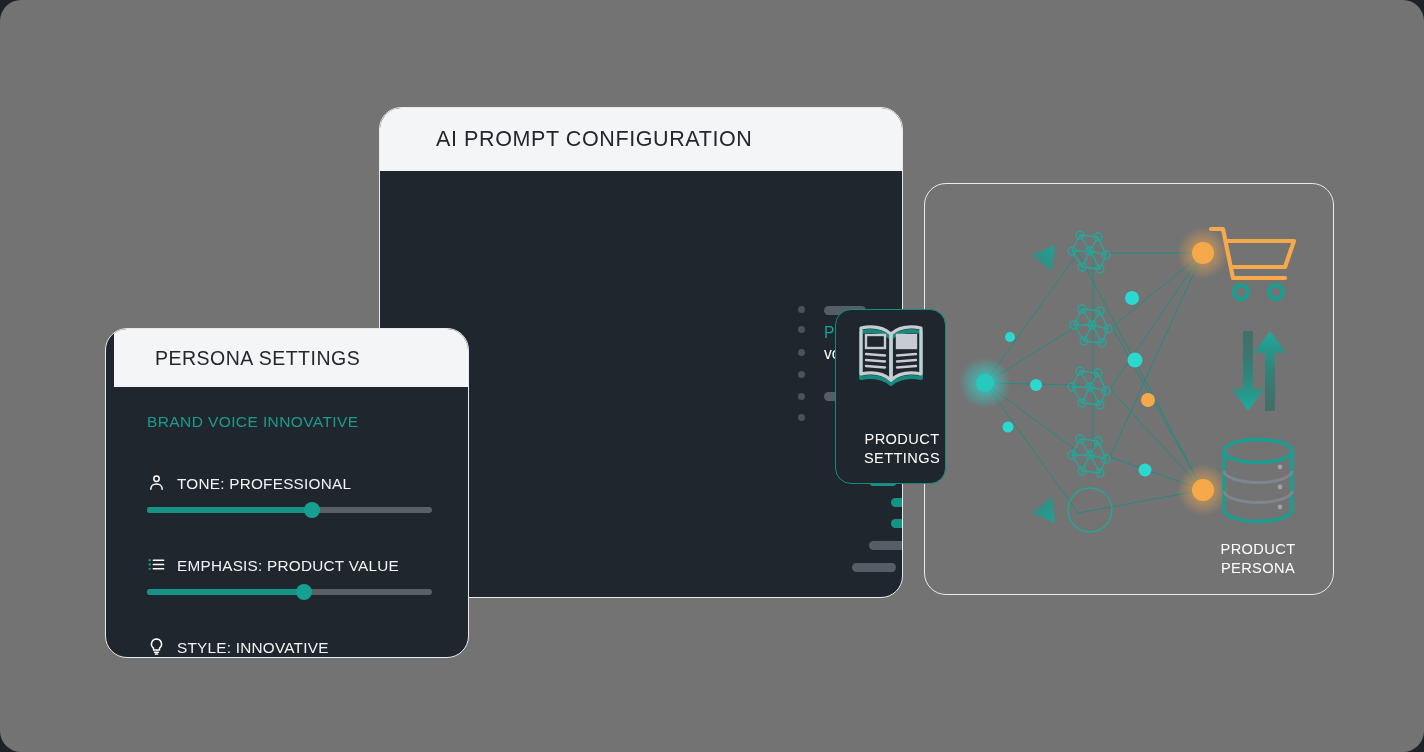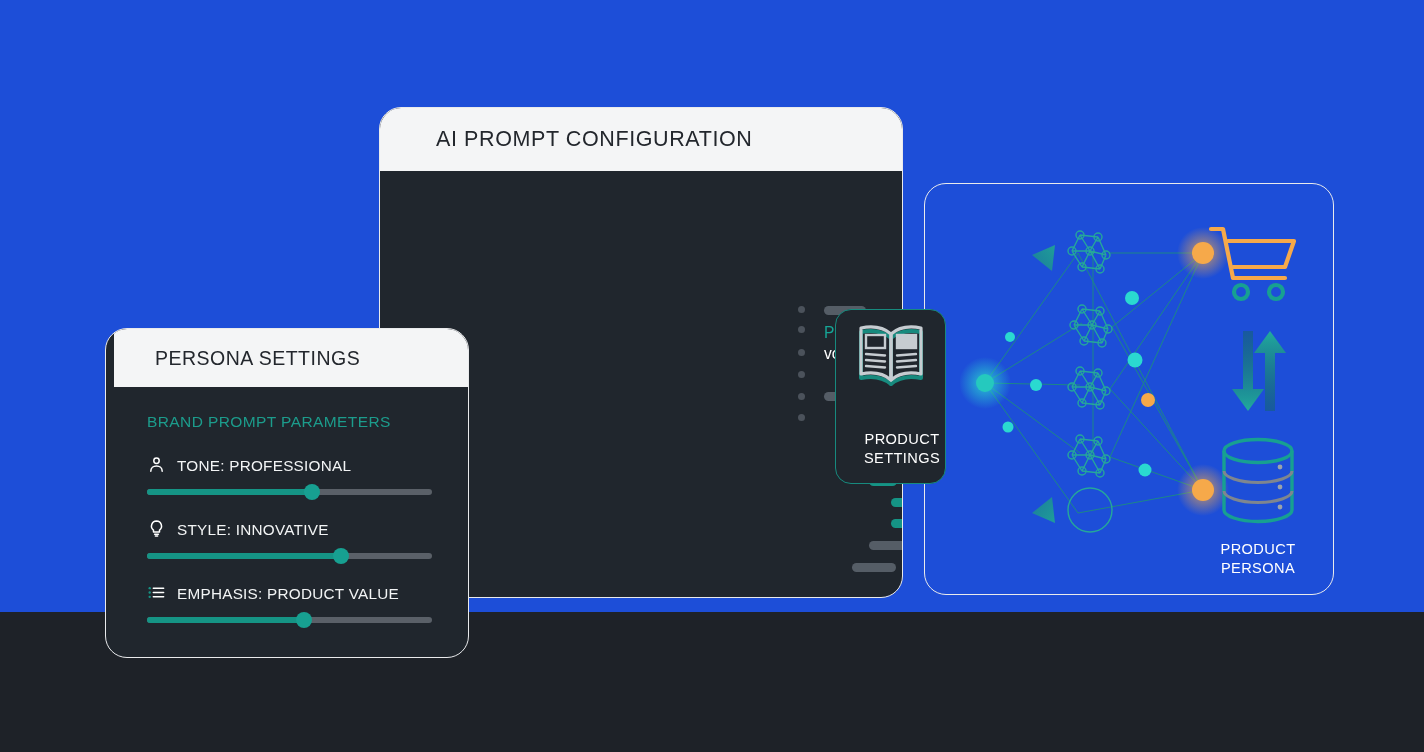--- a/index.html
+++ b/index.html
@@ -2,21 +2,21 @@
 <html><head>
 <meta charset="utf-8">
 <style>
   * { box-sizing: border-box; margin: 0; padding: 0; }
   html, body {
     width: 1424px; height: 752px;
     background: #1e2228;
     font-family: "Liberation Sans", sans-serif;
     overflow: hidden;
   }
-  #stage { position: relative; width: 1424px; height: 612px; background: #1d4ed8; }
+  #stage { position: relative; width: 1424px; height: 752px; background: #737373; border-radius: 21px; }
 
   
   .panel-code {
     position: absolute; left: 379px; top: 107px; width: 524px; height: 491px;
     border: 1.6px solid #e9eaec;
     border-radius: 22px;
     background: #20262d;
     overflow: hidden;
   }
   .panel-code .hdr {
@@ -59,21 +59,21 @@
   .panel-persona .hdr {
     position: absolute; left: 8px; top: 0; width: 100%; height: 58px;
     background: #f4f5f6; display: flex; align-items: center;
   }
   .panel-persona .hdr .title {
     margin-left: 41px; font-size: 19.5px; letter-spacing: .5px; color: #23272d; font-weight: 500;
   }
   .persona-body { position: absolute; left: 0; top: 58px; width: 100%; bottom: 0; padding: 26px 40px 0 41px; }
   .section-label { color: #1c9c8c; font-size: 15.5px; letter-spacing: .4px; }
 
-  .param { margin-top: 23px; }
+  .param { margin-top: 41px; }
   .param .row { display: flex; align-items: center; gap: 11px; height: 24px; }
   .param .row .lbl { color: #f2f4f5; font-size: 15.3px; letter-spacing: .25px; }
   .slider { position: relative; margin-top: 11px; height: 6px; width: 285px; }
   .slider .track { position: absolute; left: 0; top: 0; width: 100%; height: 6px; border-radius: 3px; background: #5a6068; }
   .slider .fill  { position: absolute; left: 0; top: 0; height: 6px; border-radius: 3px; background: #159485; }
   .slider .knob  {
     position: absolute; top: -5px; width: 16px; height: 16px; border-radius: 50%;
     background: #17a091; transform: translateX(-8px);
   }
 
@@ -148,54 +148,36 @@
 
     </div>
 
   </div>
 
   <div class="panel-persona">
     <div class="hdr">
       <span class="title">PERSONA SETTINGS</span>
     </div>
     <div class="persona-body">
-      <div class="section-label">BRAND PROMPT PARAMETERS</div>
+      <div class="section-label">BRAND VOICE INNOVATIVE</div>
 
       <div class="param">
         <div class="row">
           <span>
             <svg width="19" height="19" viewBox="0 0 24 24" fill="none" stroke="#ffffff" stroke-width="1.9" stroke-linecap="round" stroke-linejoin="round">
               <circle cx="12" cy="7.2" r="3.4"></circle>
                 <path d="M4.8 20.5c0-4 3.2-6.6 7.2-6.6s7.2 2.6 7.2 6.6"></path>
             </svg>
           </span>
           <span class="lbl">TONE: PROFESSIONAL</span>
         </div>
         <div class="slider">
           <div class="track"></div>
           <div class="fill" style="width: 58%;"></div>
           <div class="knob" style="left: 58%;"></div>
-        </div>
-      </div>
-
-      <div class="param">
-        <div class="row">
-          <span>
-            <svg width="19" height="19" viewBox="0 0 24 24" fill="none" stroke="#ffffff" stroke-width="1.9" stroke-linecap="round" stroke-linejoin="round">
-              <path d="M12 2.6a6.4 6.4 0 0 0-3.8 11.5v2.3h7.6v-2.3A6.4 6.4 0 0 0 12 2.6z"></path>
-              <line x1="9.6" y1="19.2" x2="14.4" y2="19.2"></line>
-              <line x1="10.6" y1="21.6" x2="13.4" y2="21.6"></line>
-            </svg>
-          </span>
-          <span class="lbl">STYLE: INNOVATIVE</span>
-        </div>
-        <div class="slider">
-          <div class="track"></div>
-          <div class="fill" style="width: 68%;"></div>
-          <div class="knob" style="left: 68%;"></div>
         </div>
       </div>
 
       <div class="param">
         <div class="row">
           <span>
             <svg width="19" height="19" viewBox="0 0 24 24" fill="none" stroke="#ffffff" stroke-width="1.9" stroke-linecap="round">
               <circle cx="3.4" cy="6.5" r="1.5" fill="#159485" stroke="none"></circle>
               <circle cx="3.4" cy="12" r="1.5" fill="#159485" stroke="none"></circle>
               <circle cx="3.4" cy="17.5" r="1.5" fill="#159485" stroke="none"></circle>
@@ -203,20 +185,38 @@
               <line x1="8" y1="12" x2="21" y2="12"></line>
               <line x1="8" y1="17.5" x2="21" y2="17.5"></line>
             </svg>
           </span>
           <span class="lbl">EMPHASIS: PRODUCT VALUE</span>
         </div>
         <div class="slider">
           <div class="track"></div>
           <div class="fill" style="width: 55%;"></div>
           <div class="knob" style="left: 55%;"></div>
+        </div>
+      </div>
+
+      <div class="param">
+        <div class="row">
+          <span>
+            <svg width="19" height="19" viewBox="0 0 24 24" fill="none" stroke="#ffffff" stroke-width="1.9" stroke-linecap="round" stroke-linejoin="round">
+              <path d="M12 2.6a6.4 6.4 0 0 0-3.8 11.5v2.3h7.6v-2.3A6.4 6.4 0 0 0 12 2.6z"></path>
+              <line x1="9.6" y1="19.2" x2="14.4" y2="19.2"></line>
+              <line x1="10.6" y1="21.6" x2="13.4" y2="21.6"></line>
+            </svg>
+          </span>
+          <span class="lbl">STYLE: INNOVATIVE</span>
+        </div>
+        <div class="slider">
+          <div class="track"></div>
+          <div class="fill" style="width: 68%;"></div>
+          <div class="knob" style="left: 68%;"></div>
         </div>
       </div>
     </div>
   </div>
 
   <div class="panel-right"></div>
 
   <div class="nn">
     <svg width="270" height="330" viewBox="0 0 270 330">
       <defs>

